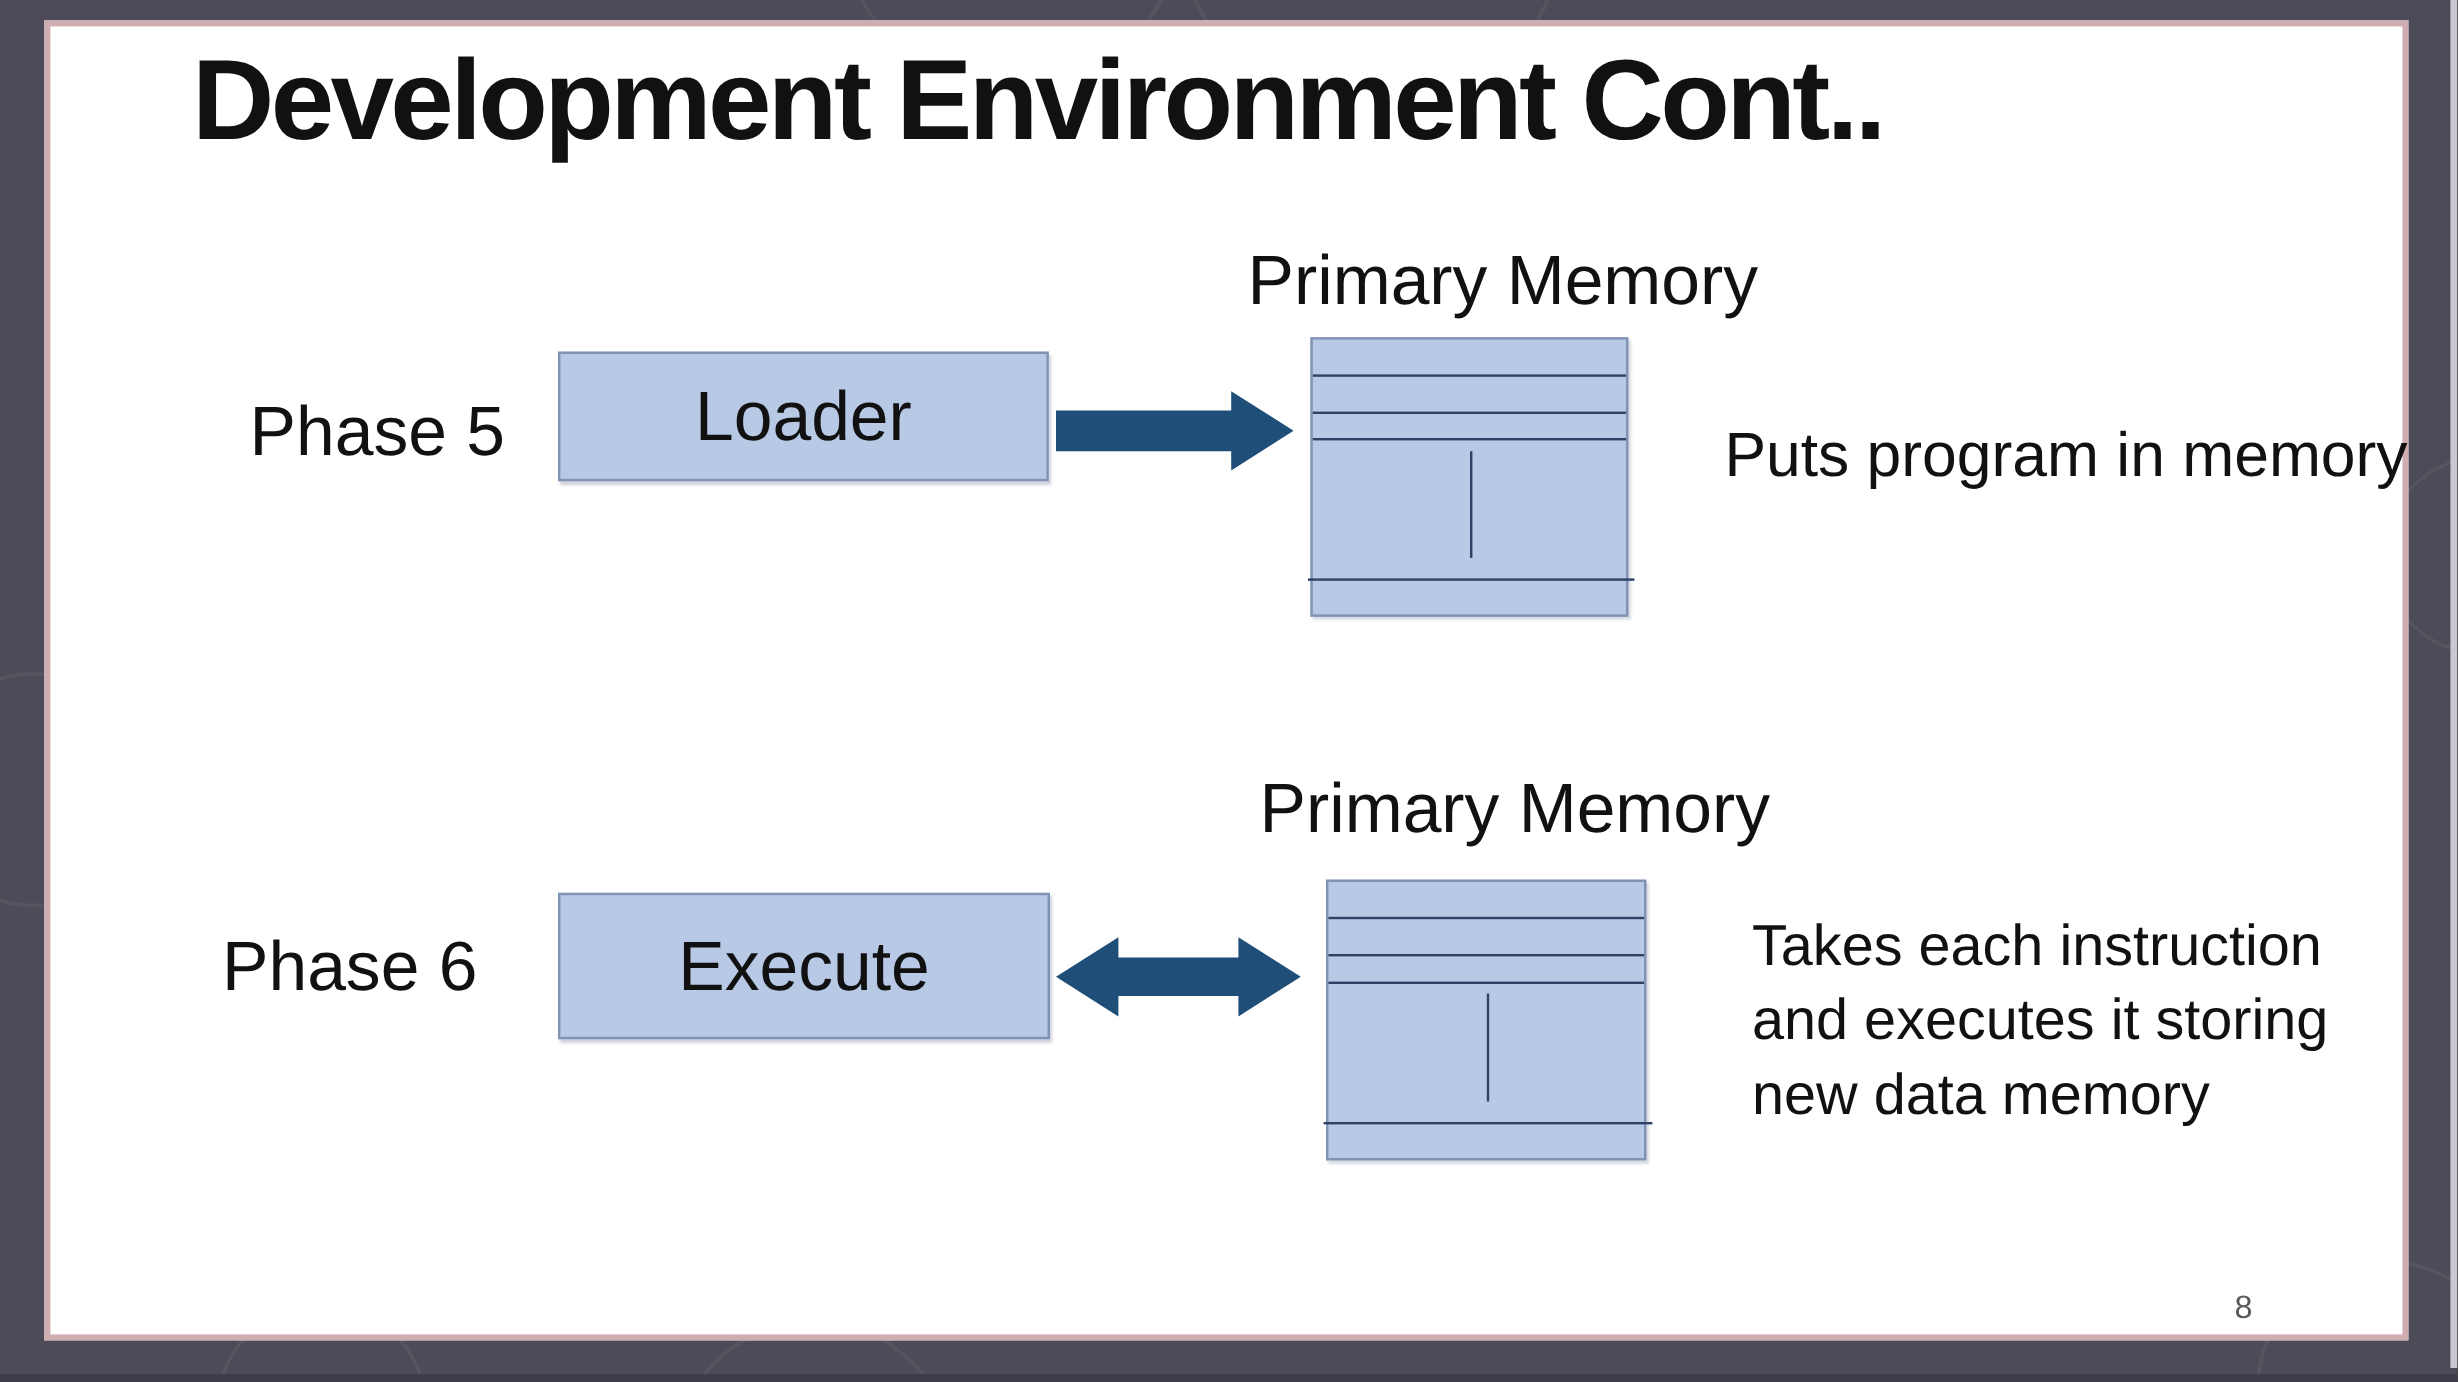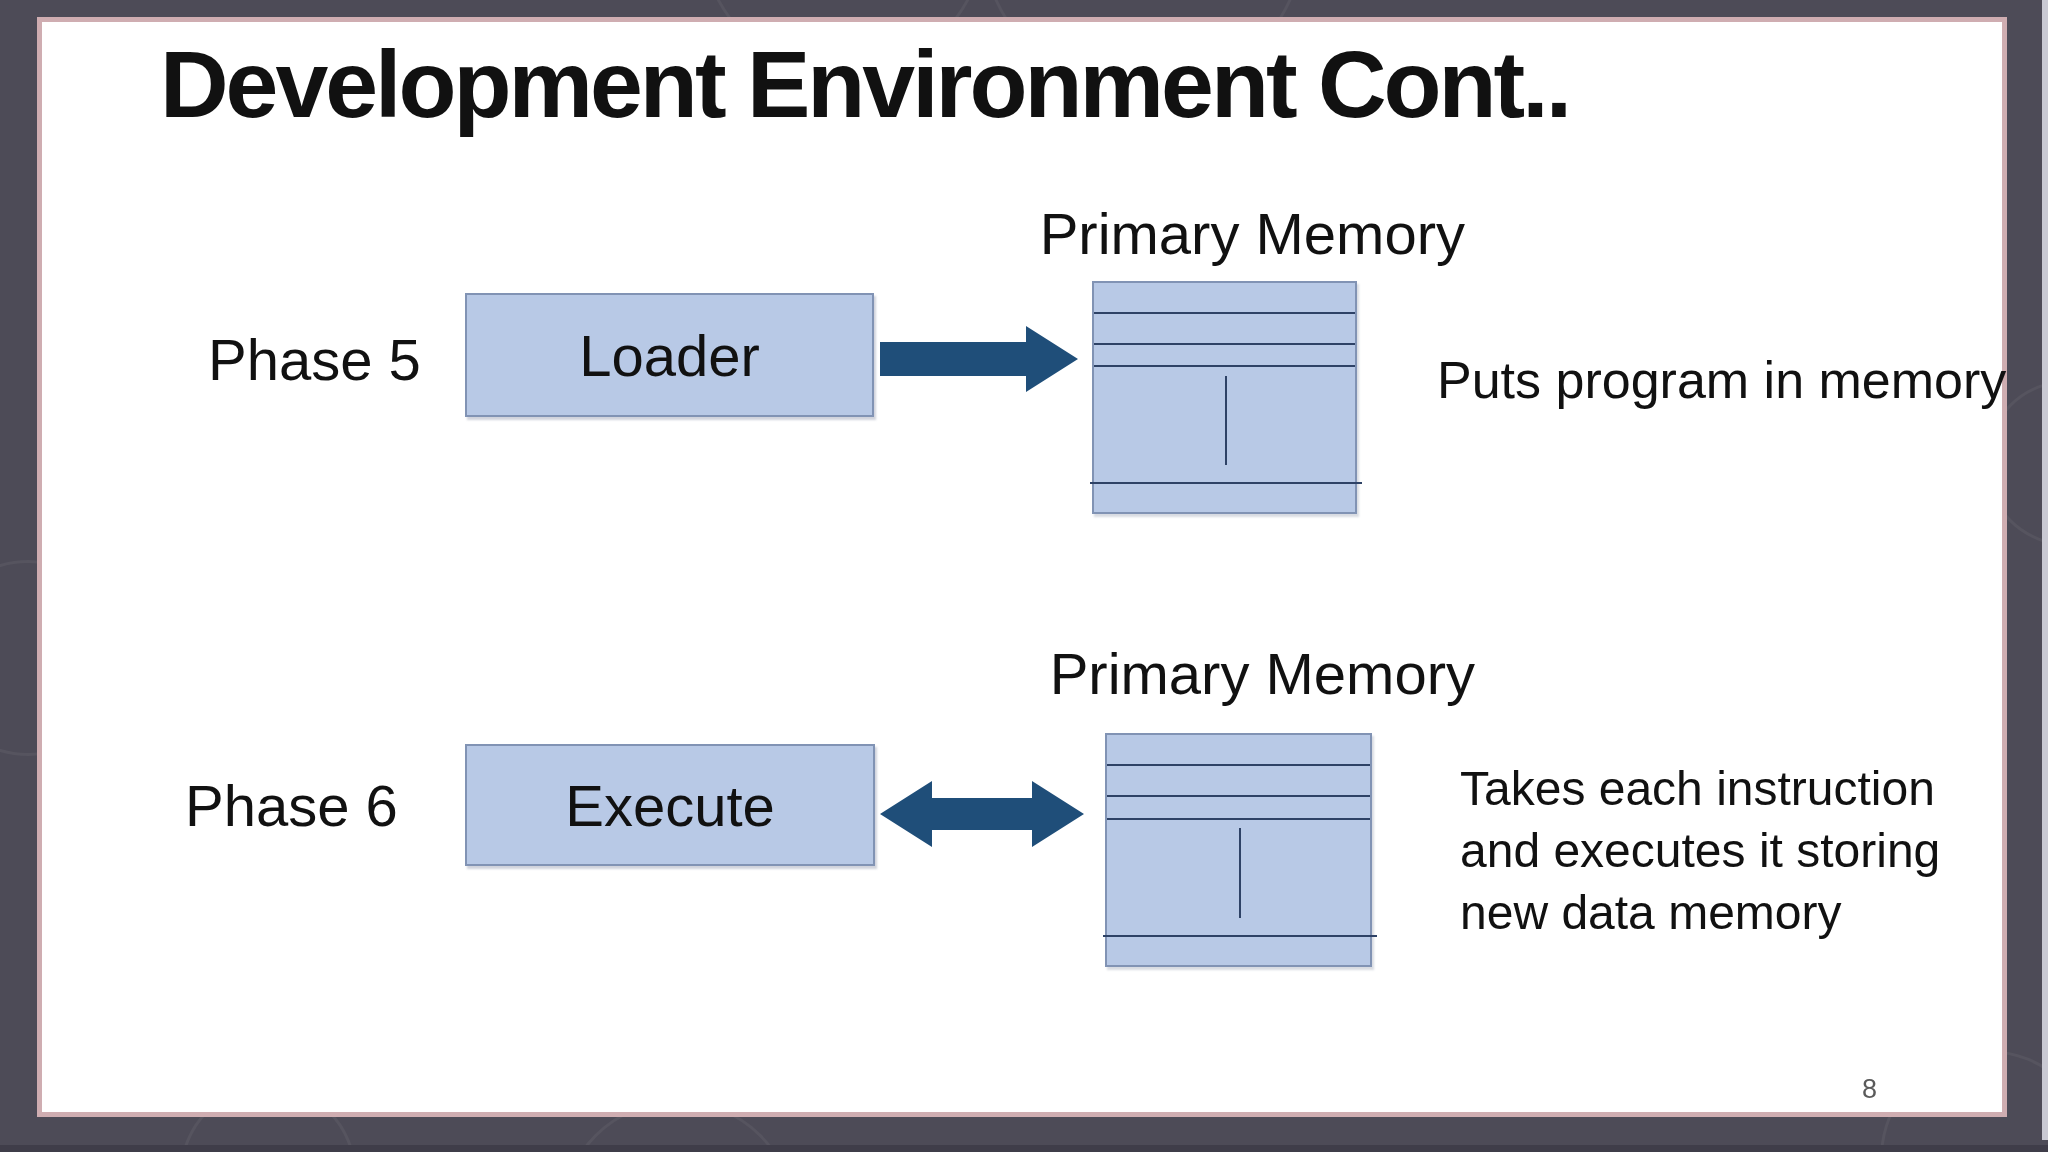--- a/index.html
+++ b/index.html
@@ -42,21 +42,21 @@
   .ph6{left:143px;top:750px;}
 
   .proc-box{
     position:absolute;box-sizing:border-box;
     background:var(--box-fill,#b8c9e6);
     border:2px solid var(--box-border,#8193b4);
     display:flex;align-items:center;justify-content:center;
     font-size:58px;color:var(--text,#111);
     box-shadow:2px 3px 2px rgba(100,110,140,0.30);
   }
-  .loader{left:423px;top:271px;width:409px;height:124px;}
+  .loader{left:423px;top:271px;width:409px;height:108px;}
   .execute{left:423px;top:722px;width:410px;height:122px;}
 
   .mem-box{
     position:absolute;box-sizing:border-box;
     background:var(--box-fill,#b8c9e6);
     border:2px solid var(--box-border,#8193b4);
     box-shadow:2px 3px 2px rgba(100,110,140,0.25);
   }
   .mem1{left:1050px;top:259px;width:265px;height:233px;}
   .mem2{left:1063px;top:711px;width:267px;height:234px;}

